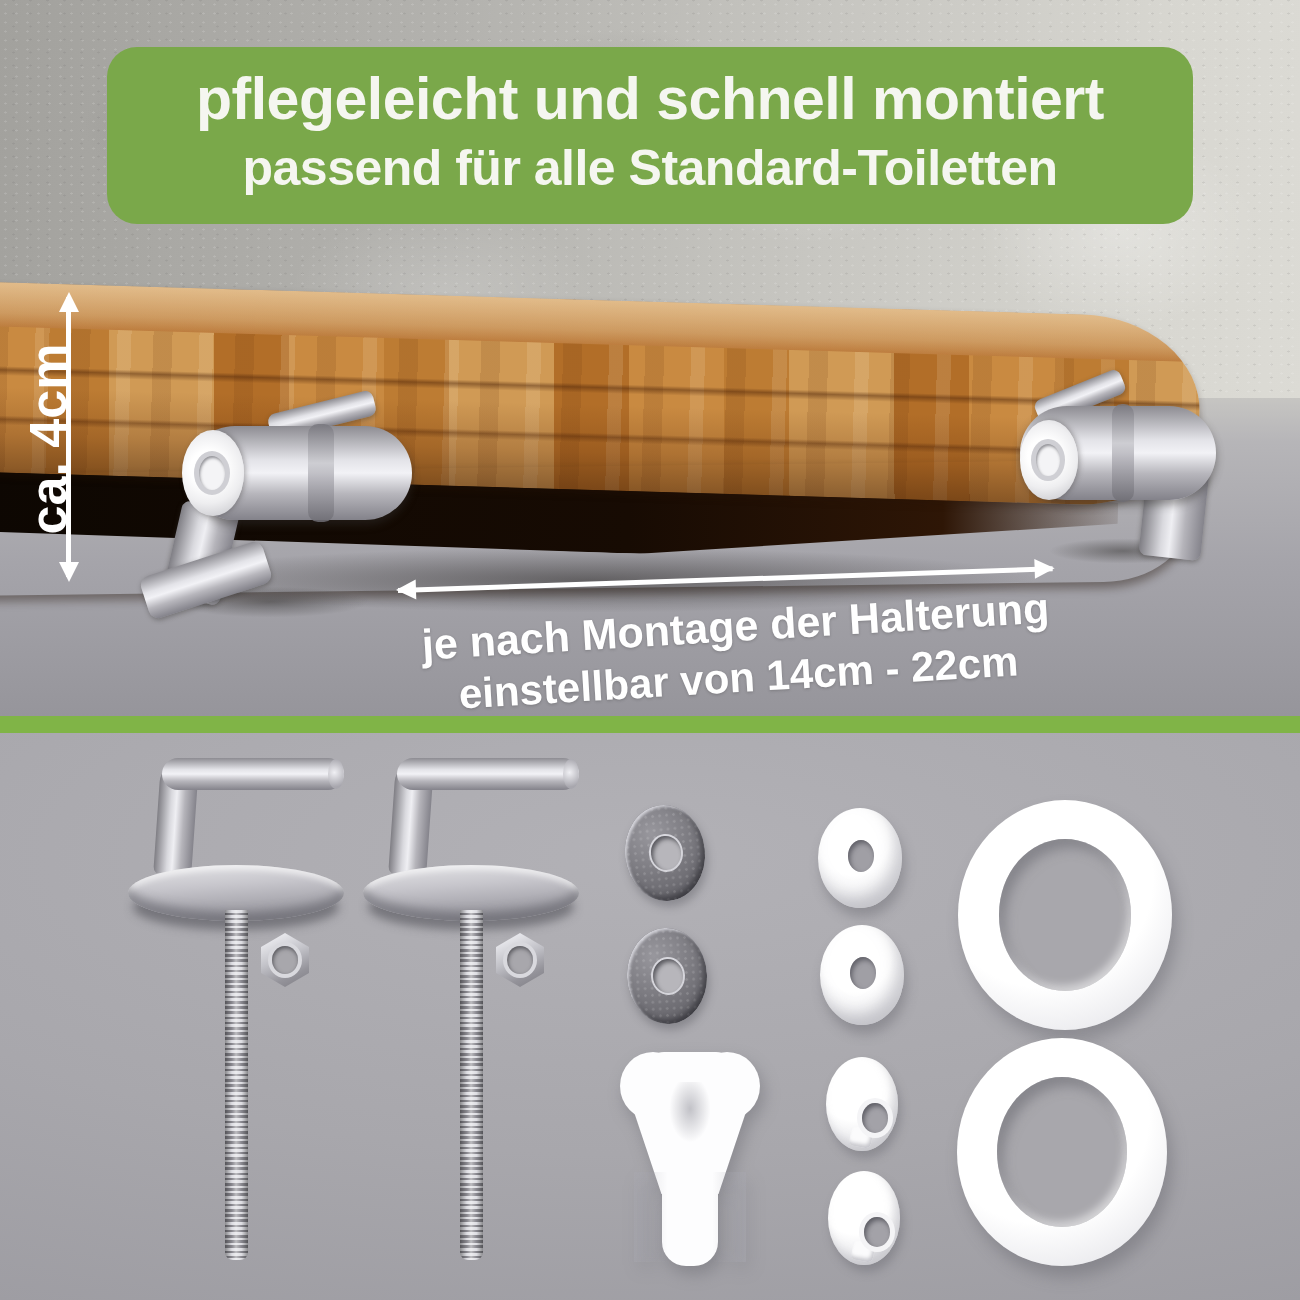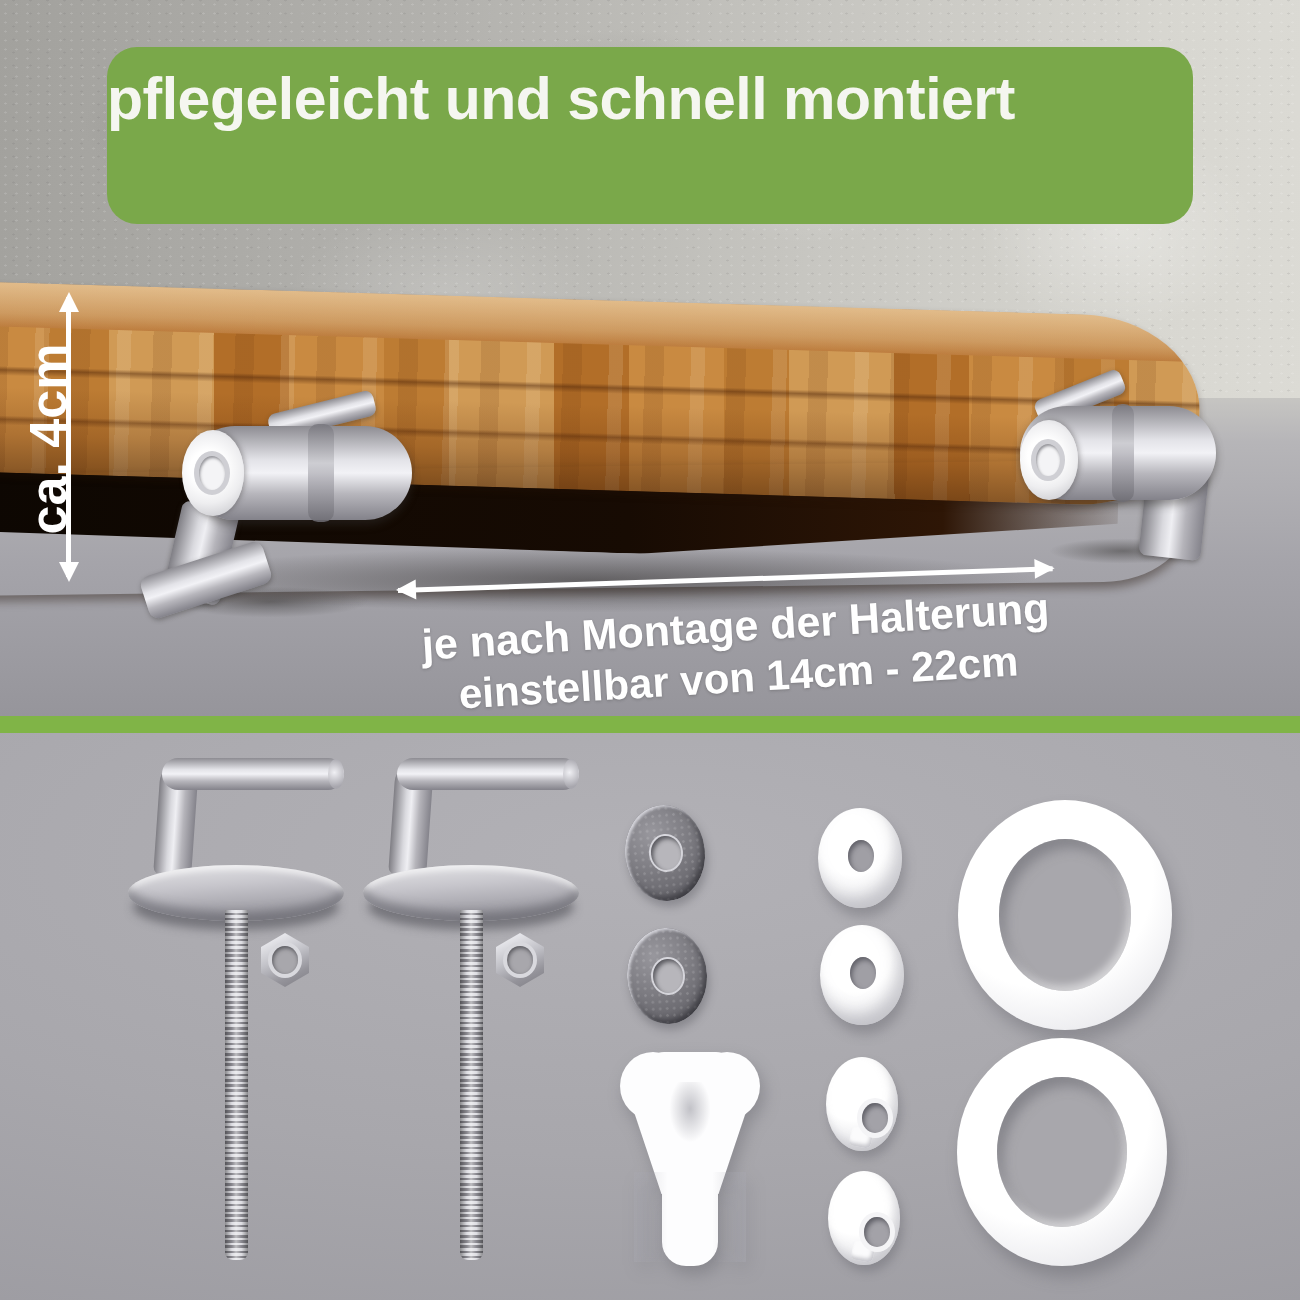--- a/index.html
+++ b/index.html
@@ -88,21 +88,21 @@
 
   .height-label { left:-68px; top:408px; width:232px; height:62px; transform:rotate(-90deg);
     color:#fff; font-size:52px; font-weight:700; text-align:center; line-height:62px; letter-spacing:0; }
   .width-label { left:392px; top:600px; width:690px; transform:rotate(-3.4deg);
     color:#fff; font-weight:700; text-align:center; line-height:1.22; text-shadow:0 1px 3px rgba(40,40,40,.25); }
   .width-label .l1 { position:static; display:block; font-size:43px; }
   .width-label .l2 { position:static; display:block; font-size:42px; }
 
   
   .banner { left:107px; top:47px; width:1086px; height:177px; border-radius:30px;
-    background:#7aa84a; color:#f5f6f0; text-align:left; }
+    background:#7aa84a; color:#f5f6f0; text-align:center; }
   .banner .b1 { position:static; display:block; margin-top:18px; font-size:59px; font-weight:700; letter-spacing:-0.5px; }
   .banner .b2 { position:static; display:block; margin-top:6px; font-size:50px; font-weight:700; letter-spacing:-0.5px; }
 
   
   .divider { left:0; top:716px; width:1300px; height:17px; background:#80b447; }
 
   
   .photo-bottom { left:0; top:733px; width:1300px; height:567px; overflow:hidden;
     background: radial-gradient(120% 95% at 50% 22%, #b2b1b6 0%, #a8a7ac 55%, #9c9ba1 100%); }
 
@@ -214,20 +214,21 @@
       <div class="head hhead-l"></div>
       <div class="head hhead-r"></div>
     </div>
     <div class="width-label">
       <span class="l1">je nach Montage der Halterung</span>
       <span class="l2">einstellbar von 14cm - 22cm</span>
     </div>
 
     <div class="banner" style="background: rgb(122, 168, 74); color: rgb(245, 246, 240);">
       <span class="b1">pflegeleicht und schnell montiert</span>
+      <span class="b2">passend für alle Standard-Toiletten</span>
     </div>
   </section>
 
   <div class="divider" style="background: rgb(128, 180, 71);"></div>
 
   <section class="photo-bottom">
 
     <div class="bolt bolt-1">
       <div class="hook-v met-v"></div>
       <div class="hook-h met-h"></div>

